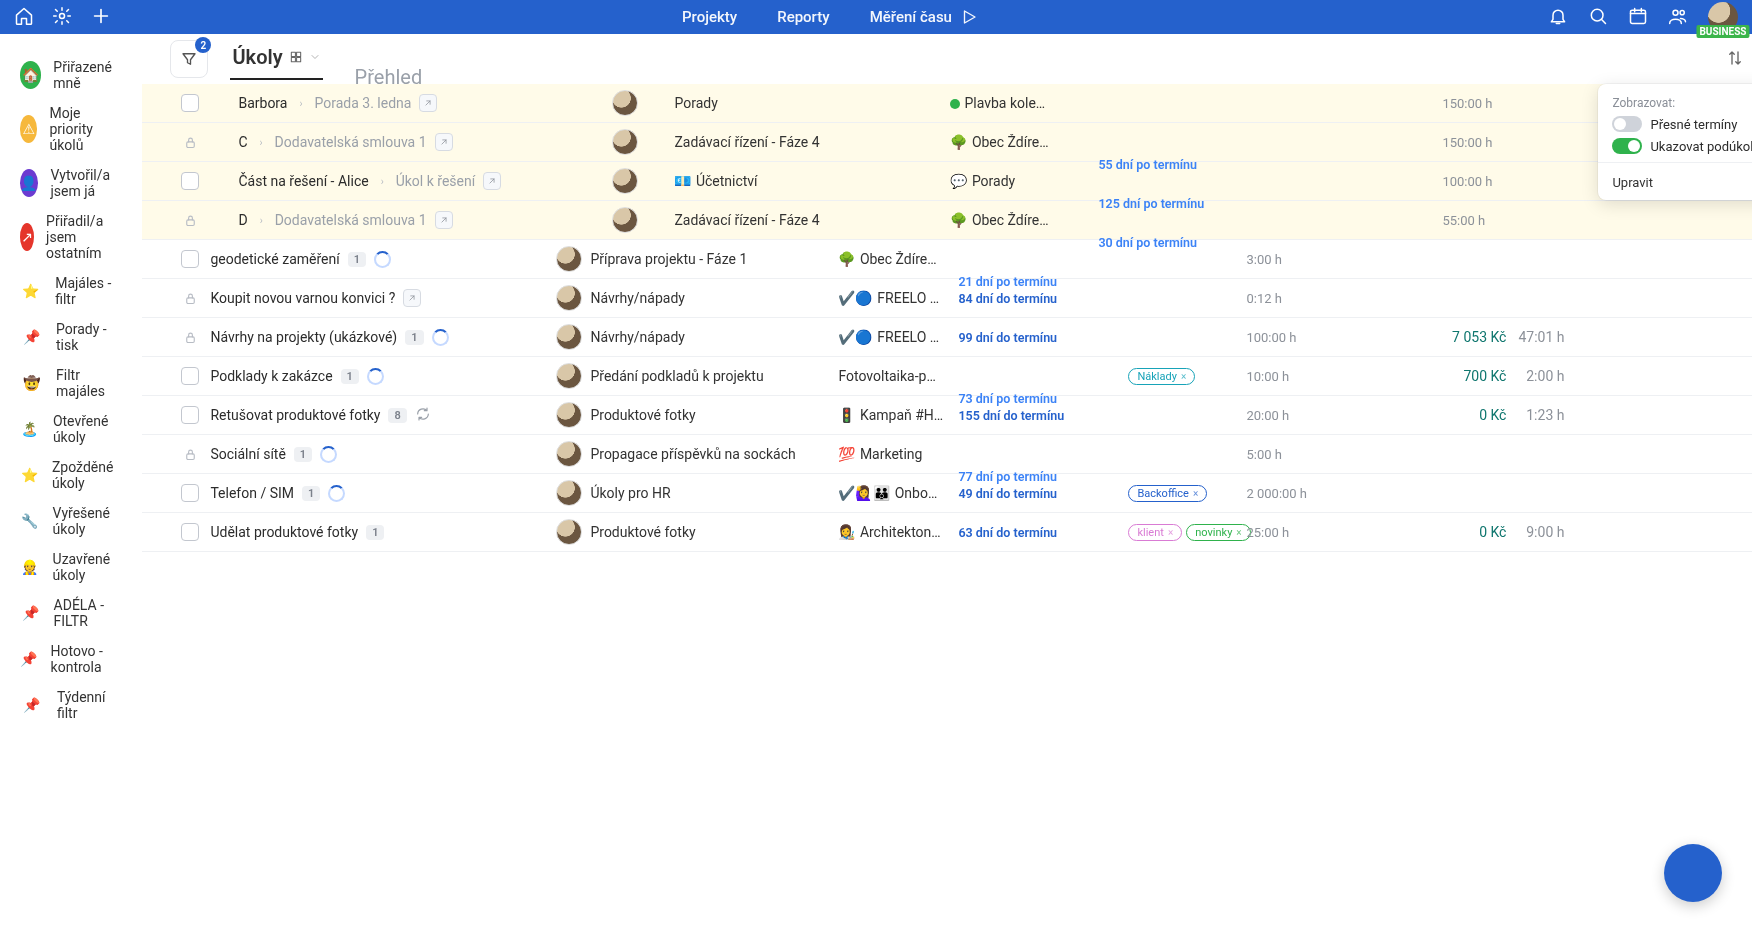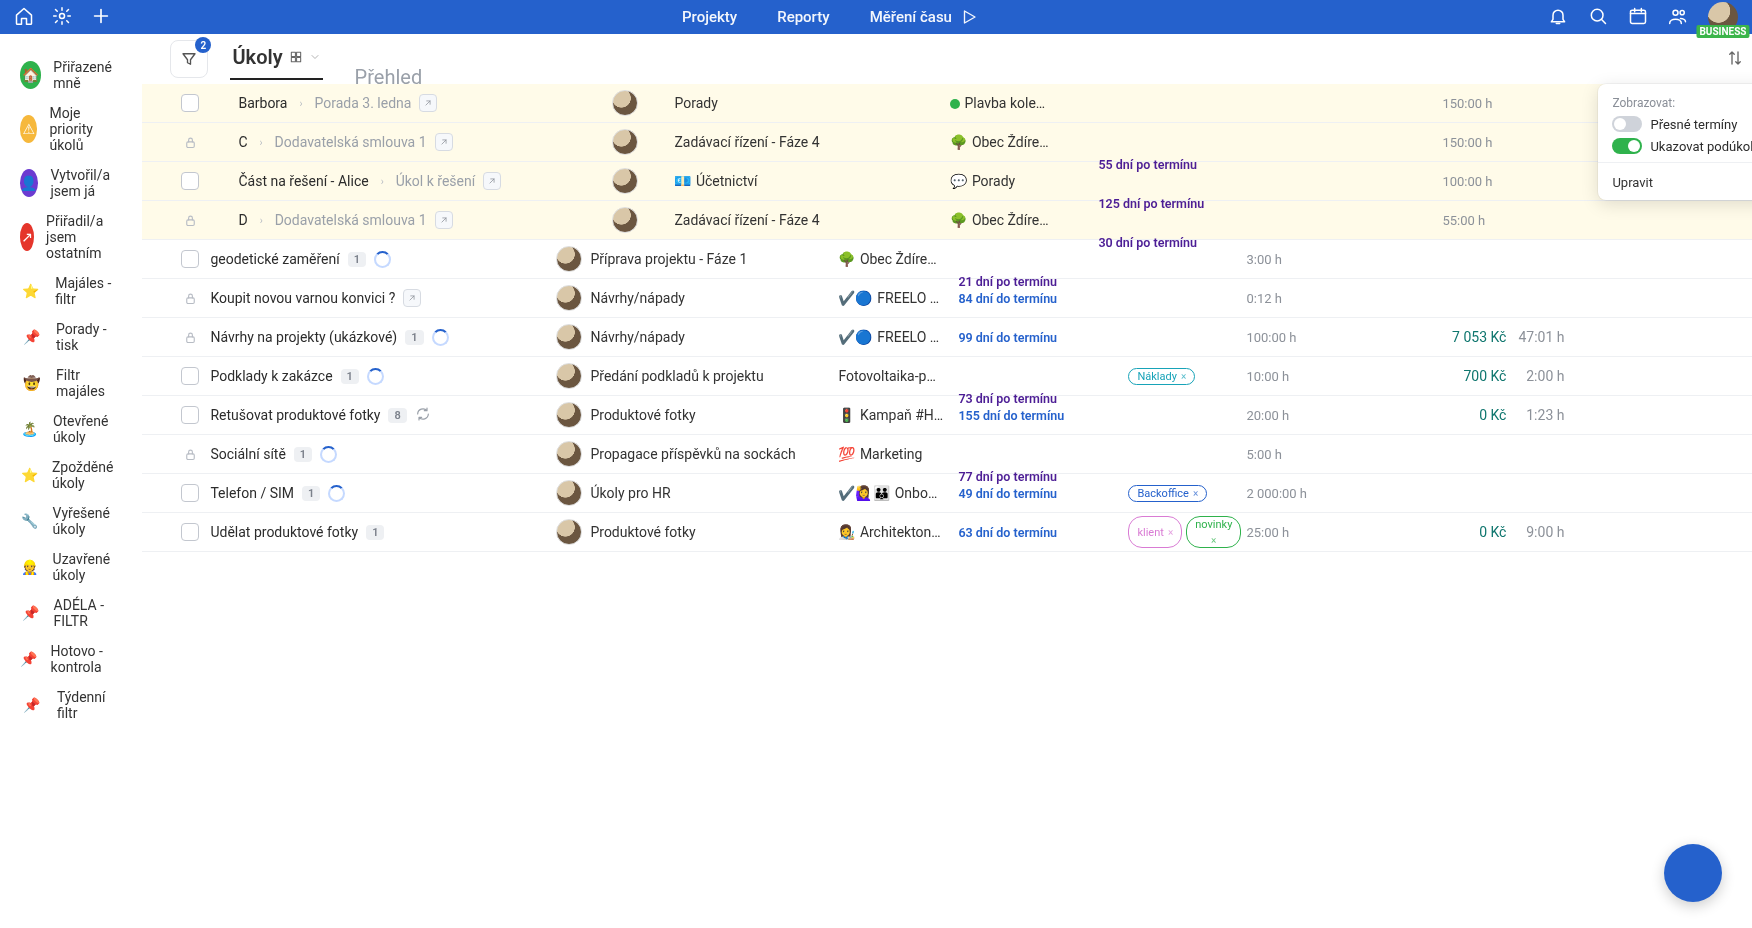--- a/index.html
+++ b/index.html
@@ -47,21 +47,21 @@
   .row { display:flex; align-items:center; height:39px; border-bottom:1px solid #eef0f3; padding-left:28px; font-size:14px;}
   .row.hl { background:#fffbe9;gap:28px; }
   .chkwrap{ width:40px; display:flex; justify-content:center;}
   .chk { width:18px; height:18px; border:1.5px solid #c3c7cf; border-radius:4px; background:#fff;}
   .lock { width:40px; display:flex; justify-content:center; color:#b7bcc4;}
   .name-cell{ width:338px; display:flex; align-items:center; gap:8px; overflow:hidden;}
   .row .col-people{ width:42px;}
   .todo{ width:248px; color:#333;}
   .proj{ width:120px; color:#333; white-space:nowrap; overflow:hidden; text-overflow:ellipsis;}
   .term { width:138px; font-size:12.5px; font-weight:600;}
-  .term.red{ color:#4c1d95;margin-top:44px;}
+  .term.red{ color:#3b82f6;margin-top:44px;}
   .term.blue{ color:#2561cc;}
   .tags{ width:150px; display:flex; gap:4px;padding-left:32px;}
   .tag{ border:1px solid; padding:1px 8px; border-radius:14px; font-size:11px; display:flex; gap:4px; align-items:center;}
   .tag .x{ font-size:10px; opacity:.7;}
   .tval{ width:172px; color:#8c9199; font-size:13px; }
   .price{ width:88px; text-align:right; color:#0f766e;}
   .dur{ width:80px; text-align:right; color:#8c9199; padding-right:22px;}
   .dur.red{ color:#d9302c;}
   .arrow-sep{ color:#b7bcc4; margin:0 4px; font-size:10px;}
   .muted{ color:#9aa0a9;}
@@ -542,21 +542,21 @@
               <span class="avatar-small"></span>
             </div>
             <div class="todo"><span>Produktové fotky</span></div>
             <div class="proj"><span class="emoji">👩‍🎨</span><span>Architekton…</span></div>
             <div class="term blue">63 dní do termínu</div>
             <div class="tags">
               <span class="tag" style="border-color: rgb(217, 123, 212); color: rgb(217, 123, 212);">
                 <span>klient</span>
                 <span class="x">×</span>
               </span>
-              <span class="tag" style="border-color: rgb(47, 178, 76); color: rgb(47, 178, 76); flex-direction: column;">
+              <span class="tag" style="border-color: rgb(47, 178, 76); color: rgb(47, 178, 76);">
                 <span>novinky</span>
                 <span class="x">×</span>
               </span>
             </div>
             <div class="tval">25:00 h</div>
             <div class="price">0 Kč</div>
             <div class="dur">9:00 h</div>
           </div>
         </div>
     </div>

